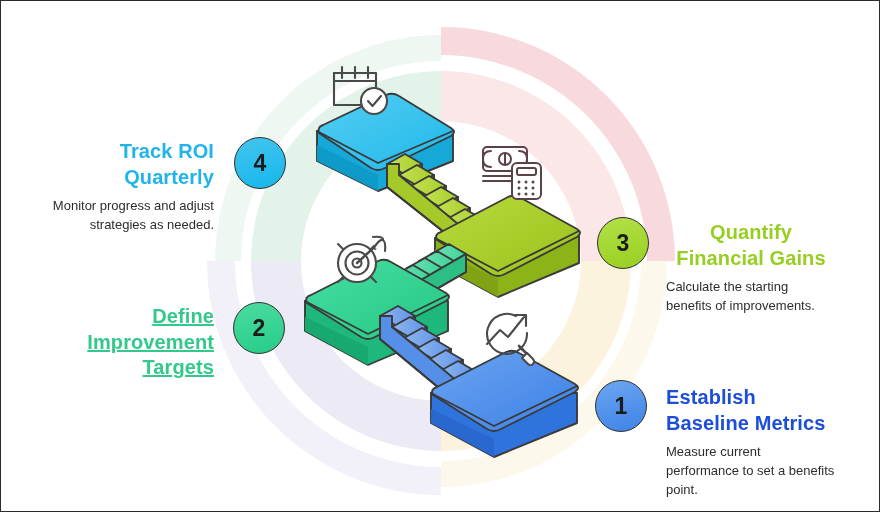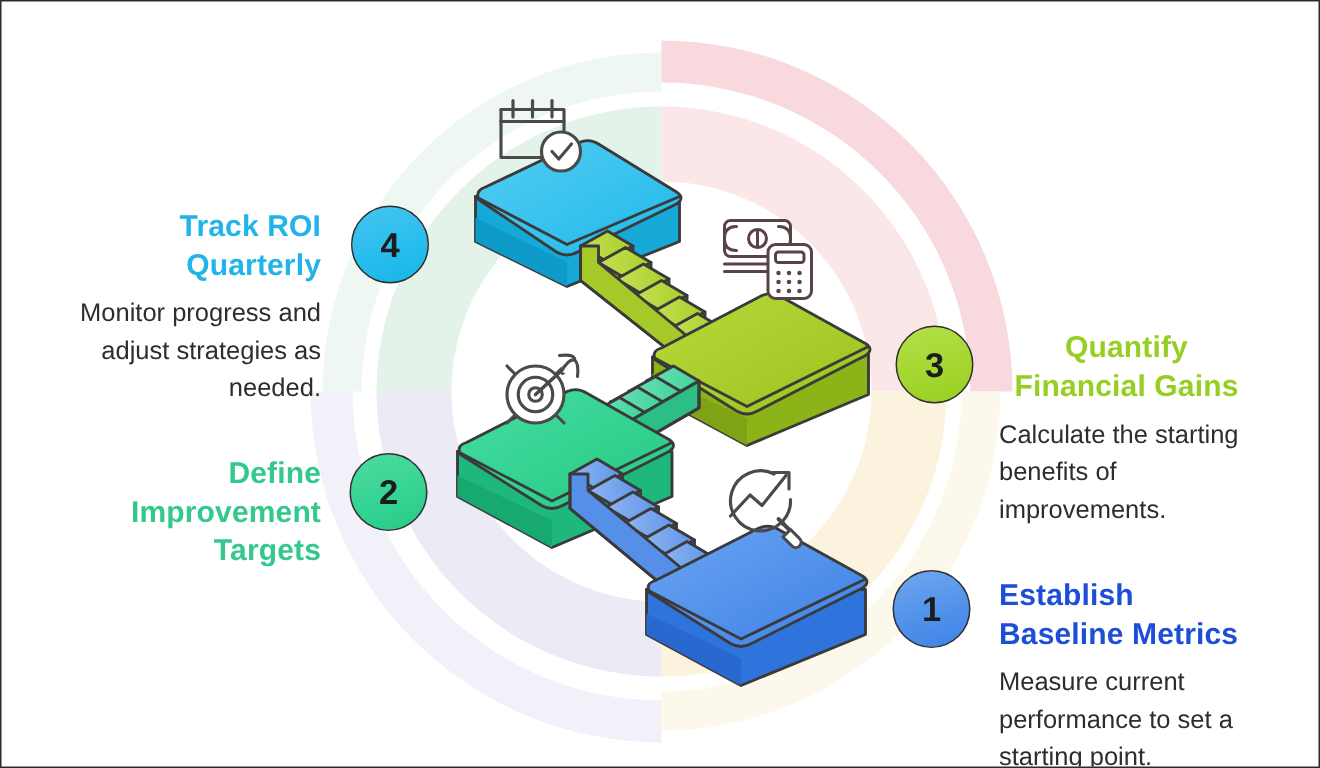--- a/index.html
+++ b/index.html
@@ -32,29 +32,29 @@
   .badge-3{left:596px;top:216px;background:linear-gradient(165deg,#b3e04a 0%,#a3d62f 60%,#98cf22 100%);}
   .badge-1{left:594px;top:379px;background:linear-gradient(165deg,#6ea7f0 0%,#4f90ea 60%,#3f84e6 100%);}
 
   
   .block{position:absolute;z-index:6;}
   .block .title{
     font-size:20px;font-weight:bold;line-height:1.28;
     margin:0 0 7px 0;letter-spacing:.1px;
   }
   .block .body{
-    font-size:17px;line-height:1.46;color:#2d2d2d;margin:0;
+    font-size:13px;line-height:1.46;color:#2d2d2d;margin:0;
   }
   .right-al{text-align:right;}
   .left-al{text-align:left;}
 
   #blk4{left:28px;top:138px;width:185px;}
   #blk4 .title{color:#21b4e8;}
   #blk2{left:60px;top:303px;width:153px;}
-  #blk2 .title{color:#33c98c;}
+  #blk2 .title{color:#33c98c;text-decoration:underline;}
   #blk3{left:665px;top:219px;width:170px;}
   #blk3 .title{color:#97ce22;text-align:center;}
   #blk1{left:665px;top:384px;width:170px;}
   #blk1 .title{color:#1d4ed8;}
 
   
   .icon{position:absolute;z-index:5;}
   #ic-cal{left:325px;top:60px;}
   #ic-money{left:478px;top:140px;}
   #ic-target{left:328px;top:230px;}
@@ -329,16 +329,16 @@
     <p class="title">Define Improvement Targets</p>
   </div>
 
   <div class="block left-al" id="blk3">
     <p class="title">Quantify Financial Gains</p>
     <p class="body">Calculate the starting benefits of improvements.</p>
   </div>
 
   <div class="block left-al" id="blk1">
     <p class="title">Establish Baseline Metrics</p>
-    <p class="body">Measure current performance to set a starting point.</p>
+    <p class="body">Measure current performance to set a benefits point.</p>
   </div>
 
 </div>
 
 </body></html>

